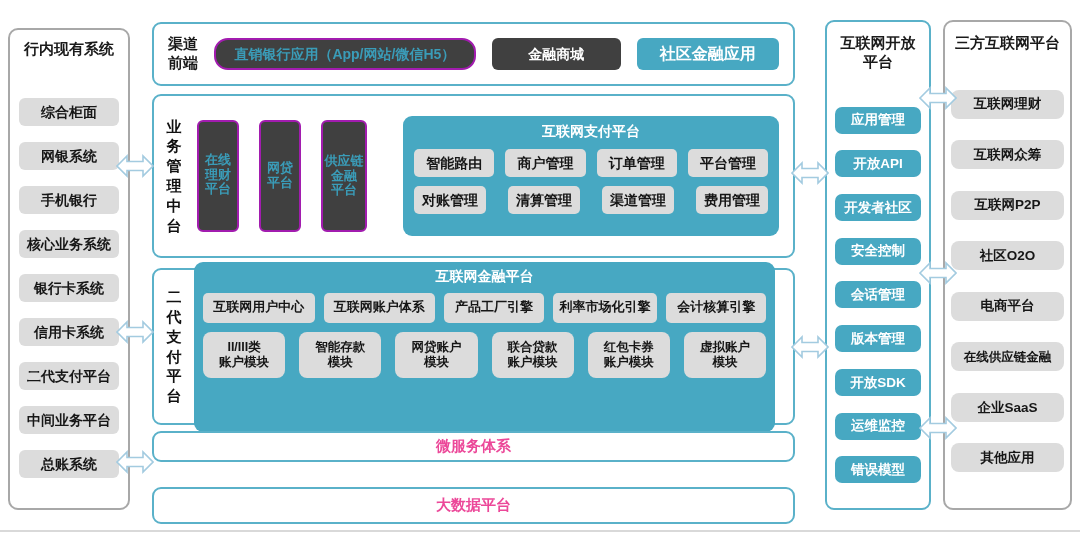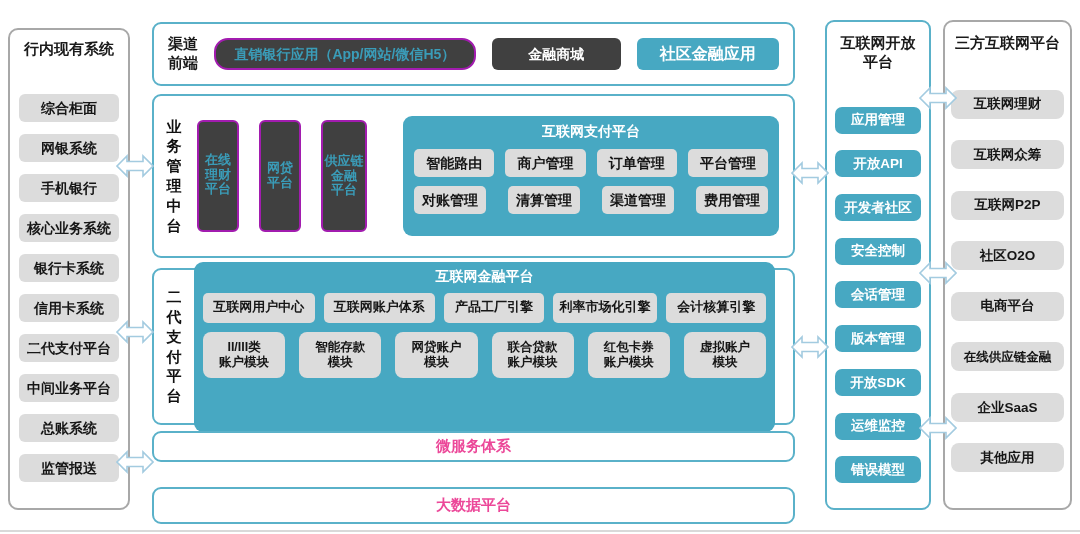--- a/index.html
+++ b/index.html
@@ -52,21 +52,20 @@
     <div class="left-items">
       <div class="btn btn-gray">综合柜面</div>
       <div class="btn btn-gray">网银系统</div>
       <div class="btn btn-gray">手机银行</div>
       <div class="btn btn-gray">核心业务系统</div>
       <div class="btn btn-gray">银行卡系统</div>
       <div class="btn btn-gray">信用卡系统</div>
       <div class="btn btn-gray">二代支付平台</div>
       <div class="btn btn-gray">中间业务平台</div>
       <div class="btn btn-gray">总账系统</div>
-      <div class="btn btn-gray">监管报送</div>
     </div>
   </div>
 
   <div class="panel-teal" style="left:152px; top:22px; width:643px; height:64px; display:flex; align-items:center; padding:0 14px; gap:16px;">
     <div class="col-title" style="font-size:15px; text-align:left;">渠道
 前端</div>
     <div class="btn btn-outline" style="flex:1.9; height:32px; font-size:14px; border-radius:14px;">直销银行应用（App/网站/微信H5）</div>
     <div class="btn btn-green" style="flex:0.95; height:32px; font-size:14px;">金融商城</div>
     <div class="btn btn-teal" style="flex:1.05; height:32px; font-size:16px;">社区金融应用</div>
   </div>

